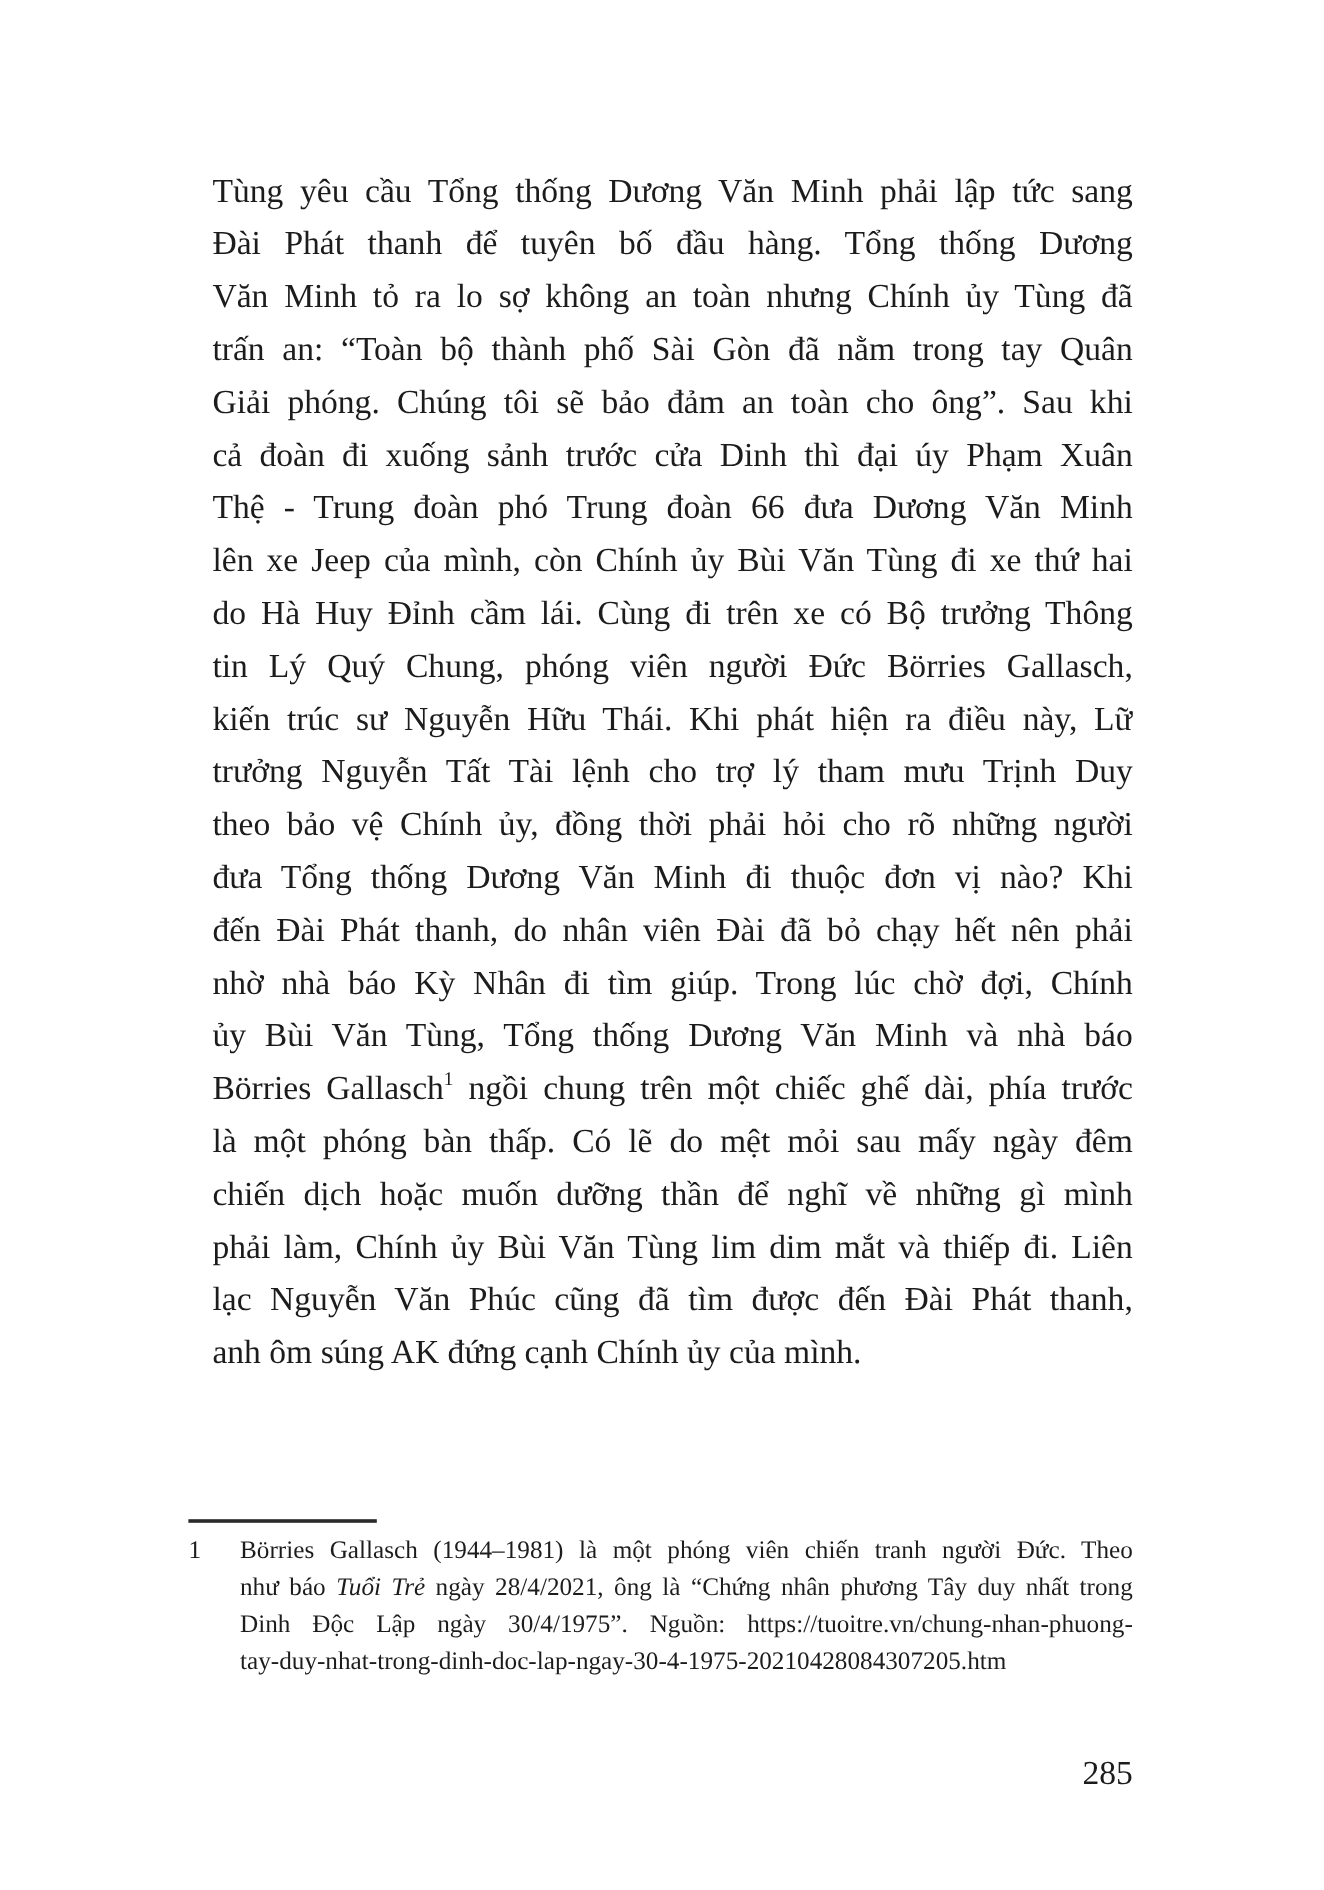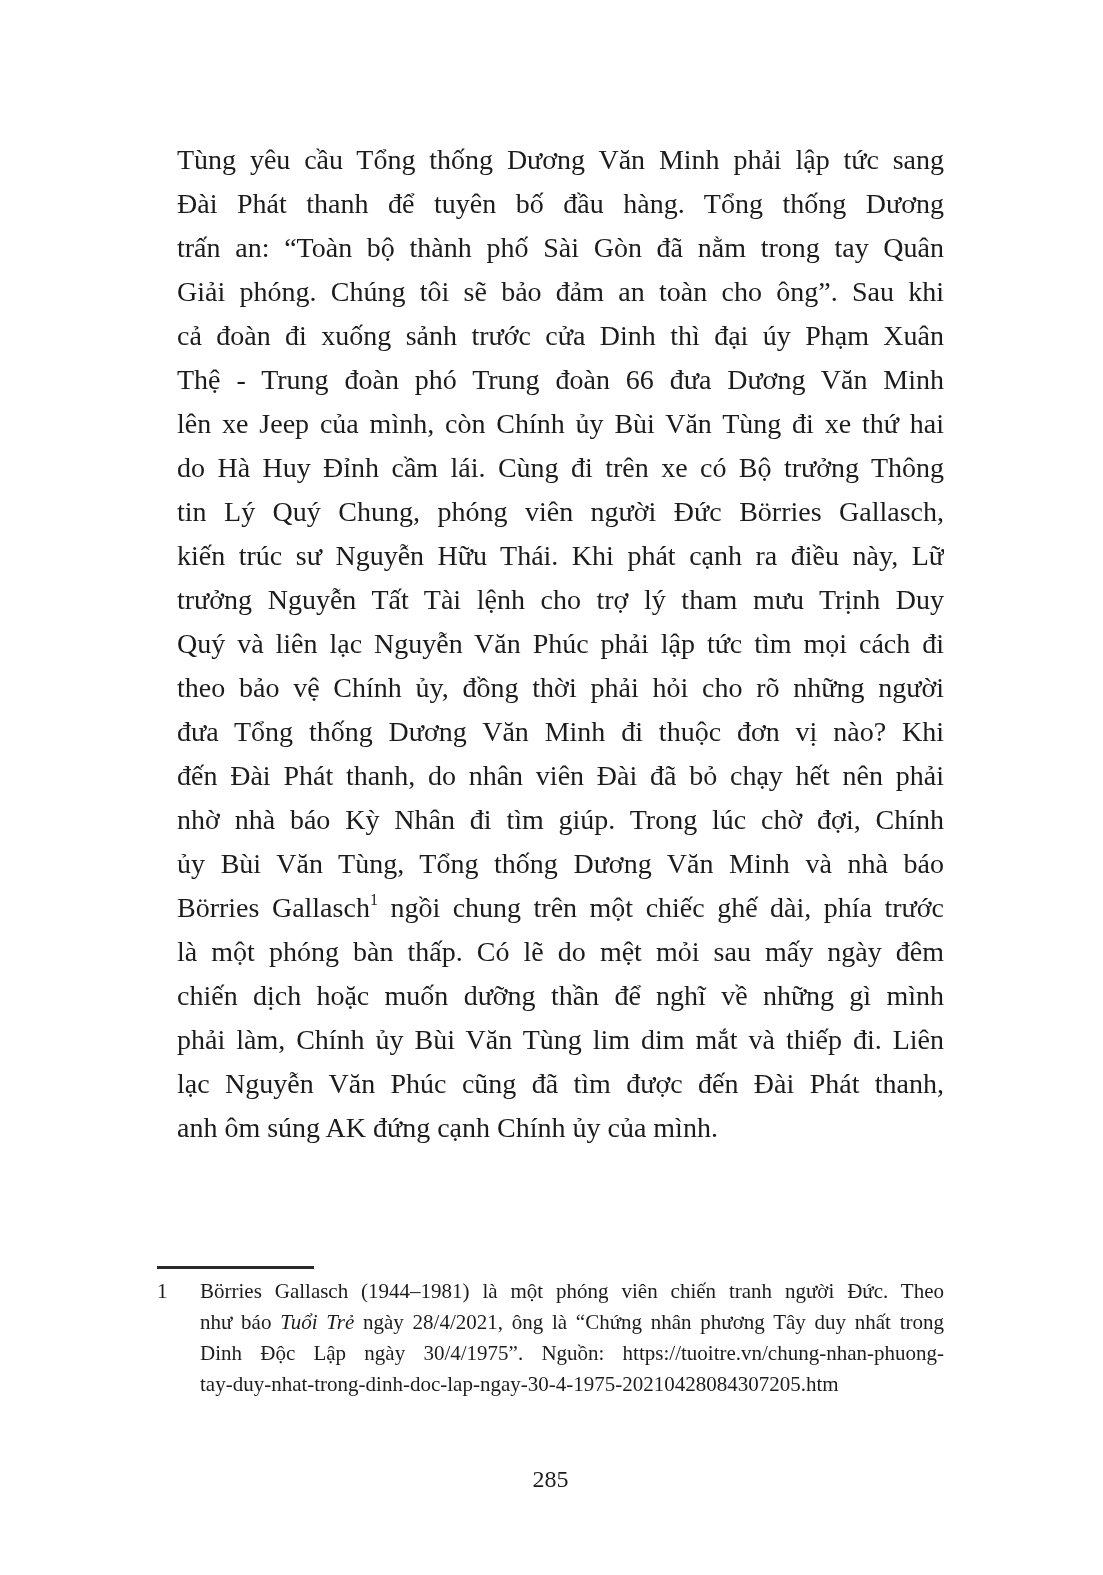--- a/index.html
+++ b/index.html
@@ -78,43 +78,43 @@
     top: 0;
   }
   .fn-italic {
     font-style: italic;
   }
   .page-number {
     position: absolute;
     left: 157px;
     top: 1462px;
     width: 787px;
-    text-align: center;
-    font-size: 24px;
+    text-align: right;
+    font-size: 28px;
     line-height: 34px;
   }
 </style>
 </head>
 <body>
 
 <div class="page">
 
   <div class="text-block">
     <div class="line">Tùng yêu cầu Tổng thống Dương Văn Minh phải lập tức sang</div>
     <div class="line">Đài Phát thanh để tuyên bố đầu hàng. Tổng thống Dương</div>
+    <div class="line">Văn Minh tỏ ra lo sợ không an toàn nhưng Chính ủy Tùng đã</div>
     <div class="line">trấn an: “Toàn bộ thành phố Sài Gòn đã nằm trong tay Quân</div>
     <div class="line">Giải phóng. Chúng tôi sẽ bảo đảm an toàn cho ông”. Sau khi</div>
     <div class="line">cả đoàn đi xuống sảnh trước cửa Dinh thì đại úy Phạm Xuân</div>
     <div class="line">Thệ - Trung đoàn phó Trung đoàn 66 đưa Dương Văn Minh</div>
     <div class="line">lên xe Jeep của mình, còn Chính ủy Bùi Văn Tùng đi xe thứ hai</div>
     <div class="line">do Hà Huy Đỉnh cầm lái. Cùng đi trên xe có Bộ trưởng Thông</div>
     <div class="line">tin Lý Quý Chung, phóng viên người Đức Börries Gallasch,</div>
-    <div class="line">kiến trúc sư Nguyễn Hữu Thái. Khi phát cạnh ra điều này, Lữ</div>
+    <div class="line">kiến trúc sư Nguyễn Hữu Thái. Khi phát hiện ra điều này, Lữ</div>
     <div class="line">trưởng Nguyễn Tất Tài lệnh cho trợ lý tham mưu Trịnh Duy</div>
-    <div class="line">Quý và liên lạc Nguyễn Văn Phúc phải lập tức tìm mọi cách đi</div>
     <div class="line">theo bảo vệ Chính ủy, đồng thời phải hỏi cho rõ những người</div>
     <div class="line">đưa Tổng thống Dương Văn Minh đi thuộc đơn vị nào? Khi</div>
     <div class="line">đến Đài Phát thanh, do nhân viên Đài đã bỏ chạy hết nên phải</div>
     <div class="line">nhờ nhà báo Kỳ Nhân đi tìm giúp. Trong lúc chờ đợi, Chính</div>
     <div class="line">ủy Bùi Văn Tùng, Tổng thống Dương Văn Minh và nhà báo</div>
     <div class="line">
       <span>Börries Gallasch</span><sup>1</sup><span> ngồi chung trên một chiếc ghế dài, phía trước</span>
     </div>
     <div class="line">là một phóng bàn thấp. Có lẽ do mệt mỏi sau mấy ngày đêm</div>
     <div class="line">chiến dịch hoặc muốn dưỡng thần để nghĩ về những gì mình</div>

